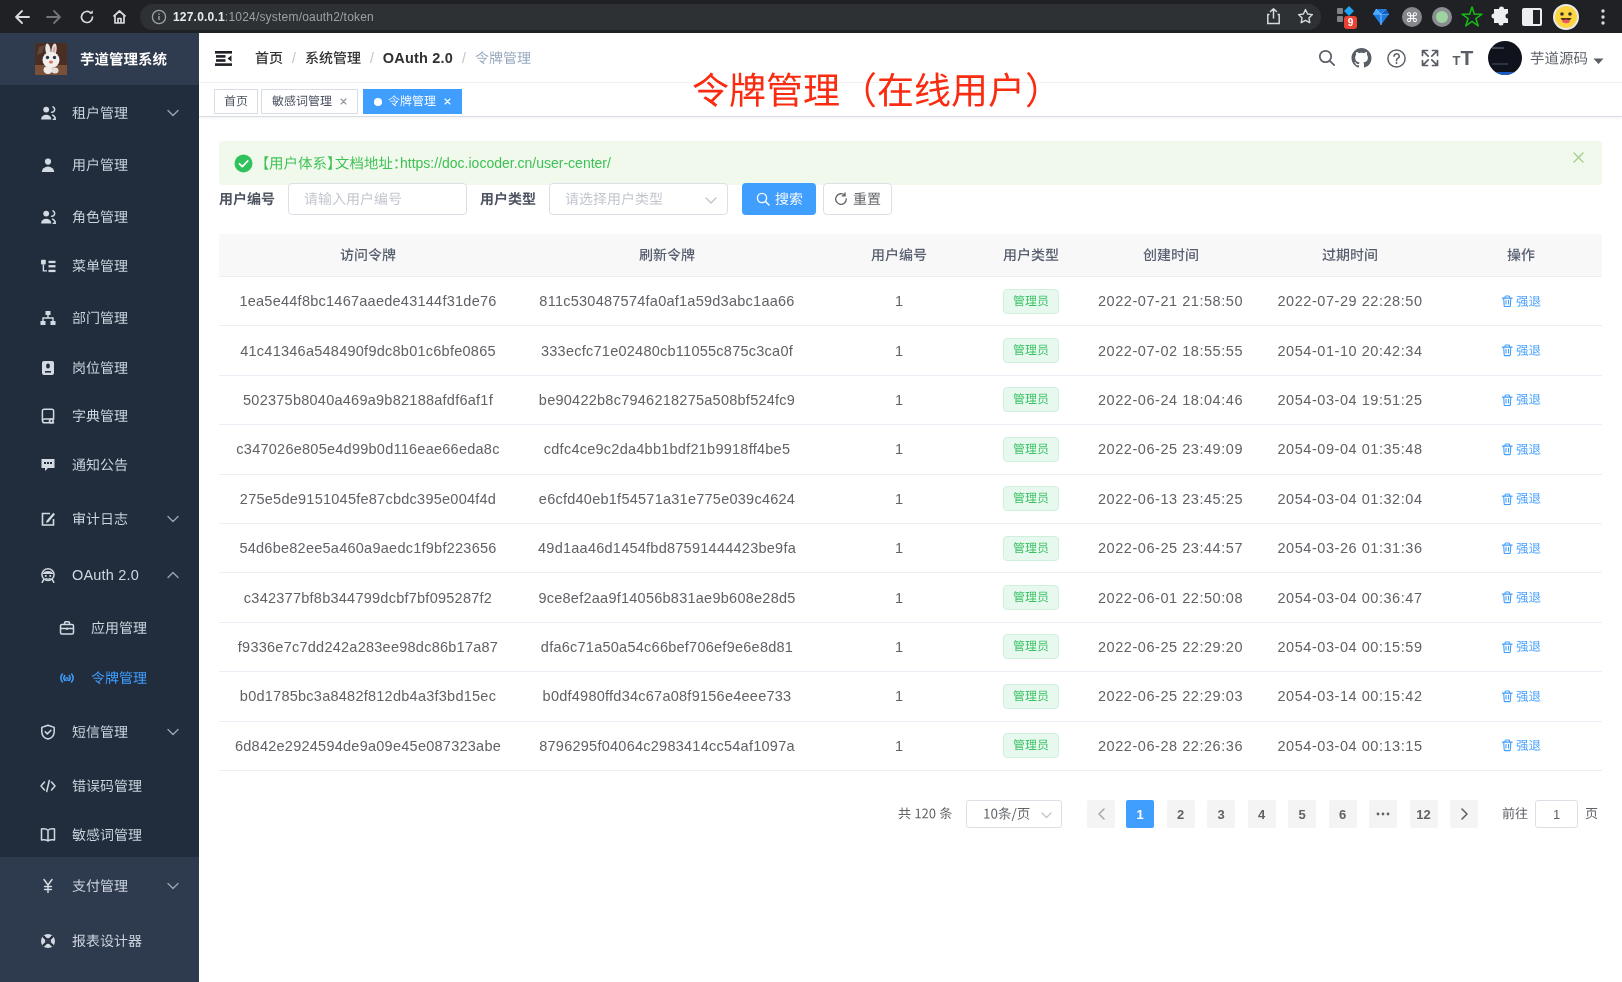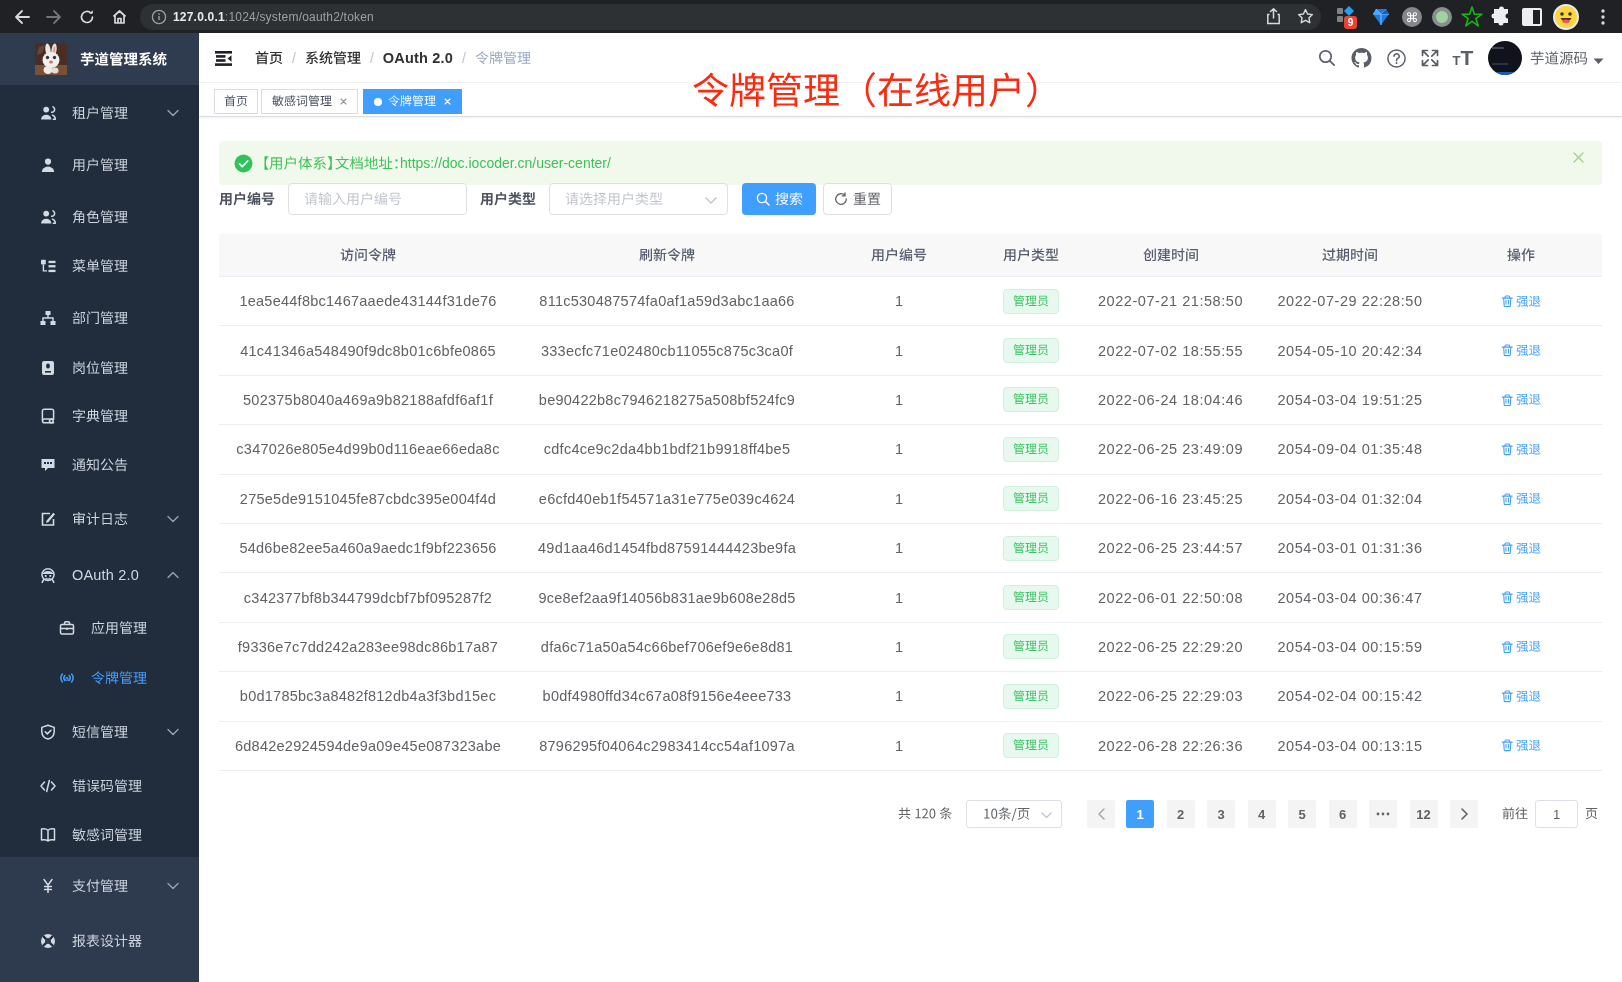--- a/index.html
+++ b/index.html
@@ -906,21 +906,21 @@
               <span class="tag-adm">
                 <svg width="36" height="13" viewBox="0 0 36 13" fill="#3ac162" aria-hidden="true">
                   <use href="#g61" x="0.0" y="10.3"></use>
                   <use href="#g62" x="12.0" y="10.3"></use>
                   <use href="#g95" x="24.0" y="10.3"></use>
                 </svg>
               </span>
             </div>
           </td>
           <td class="dt">2022-07-02 18:55:55</td>
-          <td class="dt">2054-05-10 20:42:34</td>
+          <td class="dt">2054-01-10 20:42:34</td>
           <td>
             <div class="thc">
               <span style="display:inline-flex;align-items:center;">
                 <svg width="12.5" height="12.5" viewBox="0 0 14 14" style="margin-right:2px;">
                   <path d="M1.5 3.5 H12.5 M4.5 3.5 V2 a.8.8 0 0 1 .8-.8 h3.4 a.8.8 0 0 1 .8.8 V3.5 M3 3.5 L3.6 12.2 a.9.9 0 0 0 .9.8 h5 a.9.9 0 0 0 .9-.8 L11 3.5 M5.6 6 V10 M8.4 6 V10" stroke="#409eff" stroke-width="1.2" fill="none" stroke-linecap="round"></path>
                 </svg>
                 <svg width="25" height="13" viewBox="0 0 25 13" fill="#409eff" aria-hidden="true">
                   <use href="#g96" x="0.0" y="10.8"></use>
                   <use href="#g97" x="12.5" y="10.8"></use>
                 </svg>
@@ -998,21 +998,21 @@
             <div class="thc">
               <span class="tag-adm">
                 <svg width="36" height="13" viewBox="0 0 36 13" fill="#3ac162" aria-hidden="true">
                   <use href="#g61" x="0.0" y="10.3"></use>
                   <use href="#g62" x="12.0" y="10.3"></use>
                   <use href="#g95" x="24.0" y="10.3"></use>
                 </svg>
               </span>
             </div>
           </td>
-          <td class="dt">2022-06-16 23:45:25</td>
+          <td class="dt">2022-06-13 23:45:25</td>
           <td class="dt">2054-03-04 01:32:04</td>
           <td>
             <div class="thc">
               <span style="display:inline-flex;align-items:center;">
                 <svg width="12.5" height="12.5" viewBox="0 0 14 14" style="margin-right:2px;">
                   <path d="M1.5 3.5 H12.5 M4.5 3.5 V2 a.8.8 0 0 1 .8-.8 h3.4 a.8.8 0 0 1 .8.8 V3.5 M3 3.5 L3.6 12.2 a.9.9 0 0 0 .9.8 h5 a.9.9 0 0 0 .9-.8 L11 3.5 M5.6 6 V10 M8.4 6 V10" stroke="#409eff" stroke-width="1.2" fill="none" stroke-linecap="round"></path>
                 </svg>
                 <svg width="25" height="13" viewBox="0 0 25 13" fill="#409eff" aria-hidden="true">
                   <use href="#g96" x="0.0" y="10.8"></use>
                   <use href="#g97" x="12.5" y="10.8"></use>
@@ -1030,21 +1030,21 @@
               <span class="tag-adm">
                 <svg width="36" height="13" viewBox="0 0 36 13" fill="#3ac162" aria-hidden="true">
                   <use href="#g61" x="0.0" y="10.3"></use>
                   <use href="#g62" x="12.0" y="10.3"></use>
                   <use href="#g95" x="24.0" y="10.3"></use>
                 </svg>
               </span>
             </div>
           </td>
           <td class="dt">2022-06-25 23:44:57</td>
-          <td class="dt">2054-03-01 01:31:36</td>
+          <td class="dt">2054-03-26 01:31:36</td>
           <td>
             <div class="thc">
               <span style="display:inline-flex;align-items:center;">
                 <svg width="12.5" height="12.5" viewBox="0 0 14 14" style="margin-right:2px;">
                   <path d="M1.5 3.5 H12.5 M4.5 3.5 V2 a.8.8 0 0 1 .8-.8 h3.4 a.8.8 0 0 1 .8.8 V3.5 M3 3.5 L3.6 12.2 a.9.9 0 0 0 .9.8 h5 a.9.9 0 0 0 .9-.8 L11 3.5 M5.6 6 V10 M8.4 6 V10" stroke="#409eff" stroke-width="1.2" fill="none" stroke-linecap="round"></path>
                 </svg>
                 <svg width="25" height="13" viewBox="0 0 25 13" fill="#409eff" aria-hidden="true">
                   <use href="#g96" x="0.0" y="10.8"></use>
                   <use href="#g97" x="12.5" y="10.8"></use>
                 </svg>
@@ -1123,21 +1123,21 @@
               <span class="tag-adm">
                 <svg width="36" height="13" viewBox="0 0 36 13" fill="#3ac162" aria-hidden="true">
                   <use href="#g61" x="0.0" y="10.3"></use>
                   <use href="#g62" x="12.0" y="10.3"></use>
                   <use href="#g95" x="24.0" y="10.3"></use>
                 </svg>
               </span>
             </div>
           </td>
           <td class="dt">2022-06-25 22:29:03</td>
-          <td class="dt">2054-02-04 00:15:42</td>
+          <td class="dt">2054-03-14 00:15:42</td>
           <td>
             <div class="thc">
               <span style="display:inline-flex;align-items:center;">
                 <svg width="12.5" height="12.5" viewBox="0 0 14 14" style="margin-right:2px;">
                   <path d="M1.5 3.5 H12.5 M4.5 3.5 V2 a.8.8 0 0 1 .8-.8 h3.4 a.8.8 0 0 1 .8.8 V3.5 M3 3.5 L3.6 12.2 a.9.9 0 0 0 .9.8 h5 a.9.9 0 0 0 .9-.8 L11 3.5 M5.6 6 V10 M8.4 6 V10" stroke="#409eff" stroke-width="1.2" fill="none" stroke-linecap="round"></path>
                 </svg>
                 <svg width="25" height="13" viewBox="0 0 25 13" fill="#409eff" aria-hidden="true">
                   <use href="#g96" x="0.0" y="10.8"></use>
                   <use href="#g97" x="12.5" y="10.8"></use>
                 </svg>

